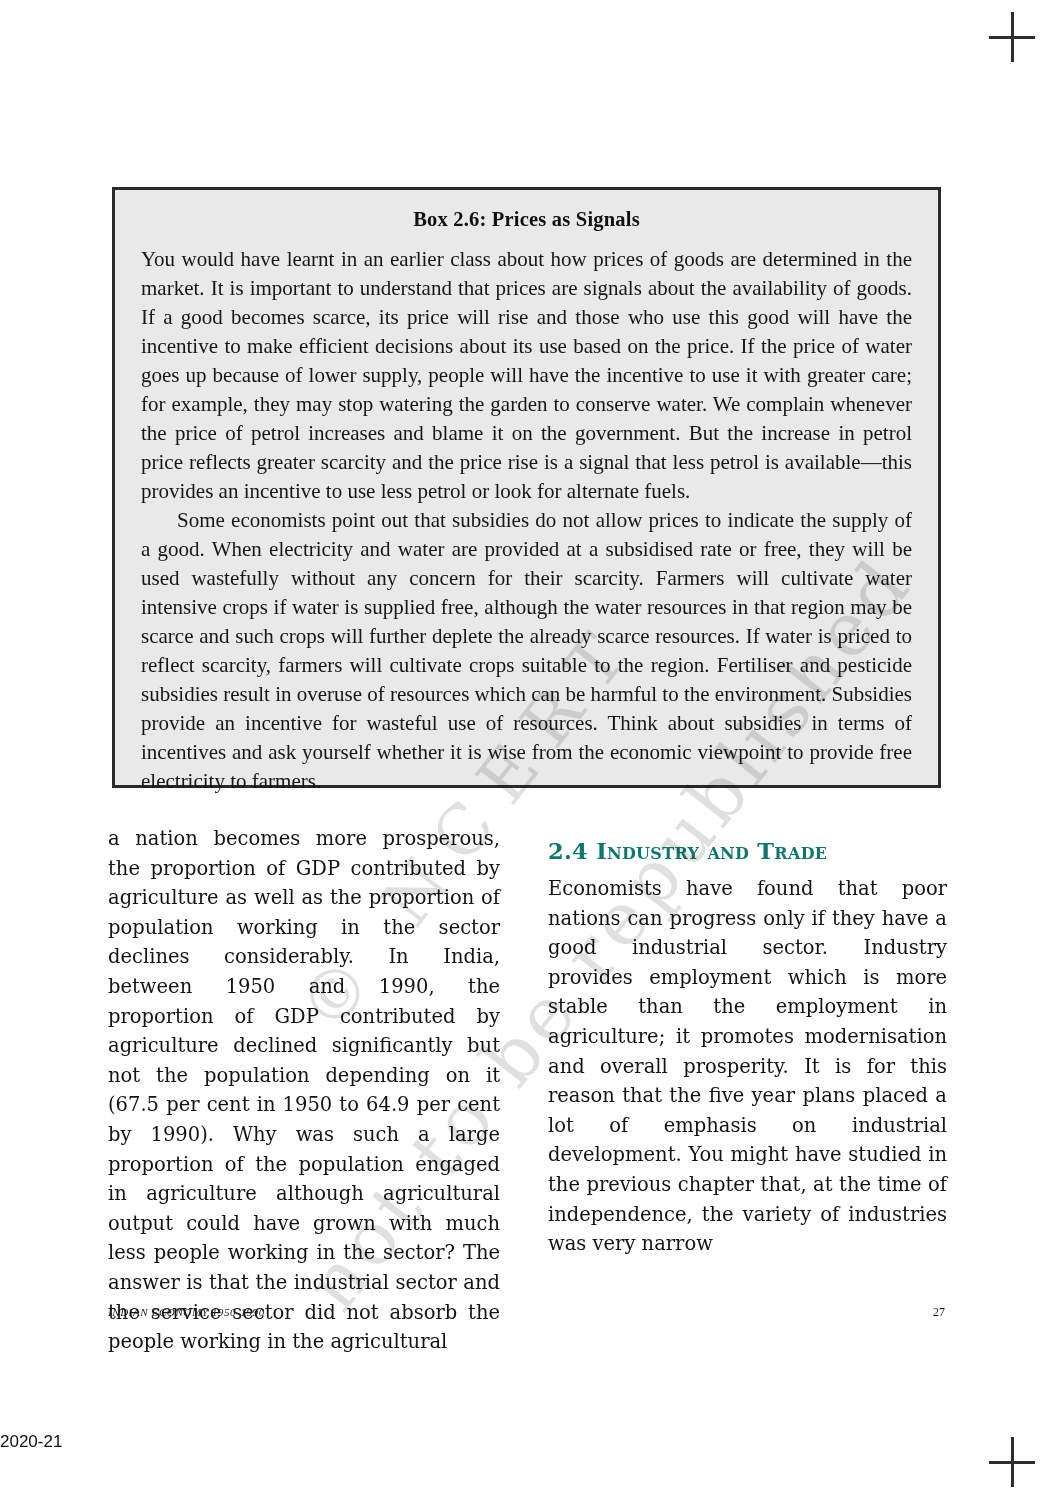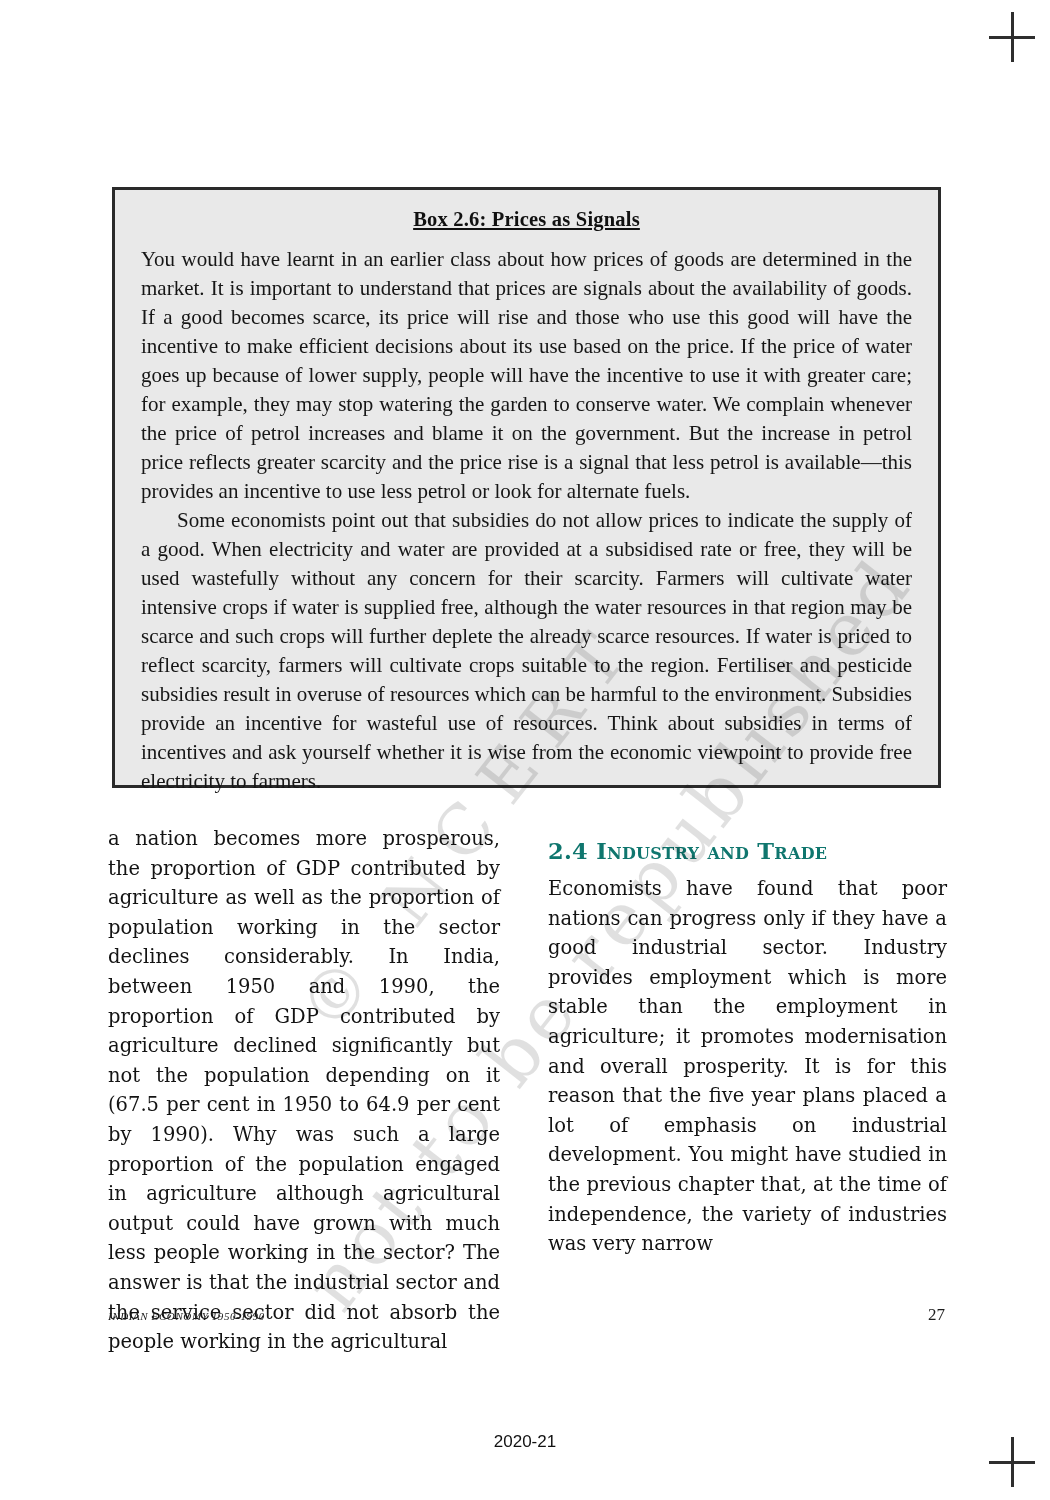--- a/index.html
+++ b/index.html
@@ -27,21 +27,21 @@
   .wm-line2 { font-size:74px; letter-spacing:6px; }
 
   
   .info-box {
     position:absolute; left:112px; top:187px; width:829px; height:601px;
     box-sizing:border-box; background:#e9e9e9; border:3px solid #2a2a2a;
     padding:10px 26px 0 26px; z-index:1;
   }
   .box-title {
     text-align:center; font-weight:bold; font-size:20.5px; letter-spacing:0.2px;
-    margin:8px 0 14px 0; color:#111;text-decoration:underline;
+    margin:8px 0 14px 0; color:#111;
   }
   .box-para {
     font-size:21px; line-height:29px; text-align:justify; margin:0; color:#161616;
   }
   .box-para.indented { text-indent:36px; }
 
   
   .columns {
     position:absolute; left:108px; top:824px; width:839px;
     display:flex; gap:48px; z-index:1;
@@ -57,24 +57,24 @@
     font-size:22.5px; letter-spacing:0.3px; margin:14px 0 10px 0;
   }
 
   
   .footer {
     position:absolute; left:108px; right:105px; top:1305px; z-index:1;
     display:flex; justify-content:space-between; align-items:baseline;
     color:#1c1c1c;
   }
   .footer-left { font-size:11px; letter-spacing:0.6px;font-style:italic; }
-  .page-num   { font-size:17px; }
+  .page-num   { font-size:12px; }
 
   .bottom-year {
-    position:absolute; top:1432px; left:0; width:1050px; text-align:center;
+    position:absolute; top:1432px; left:0; width:1050px; text-align:left;
     font-family:"Liberation Sans", sans-serif; font-size:17px; color:#111; z-index:1;
   }
 </style>
 </head>
 <body>
 
 <div class="crop tr"></div>
 <div class="crop br"></div>
 
 <div class="watermark">

